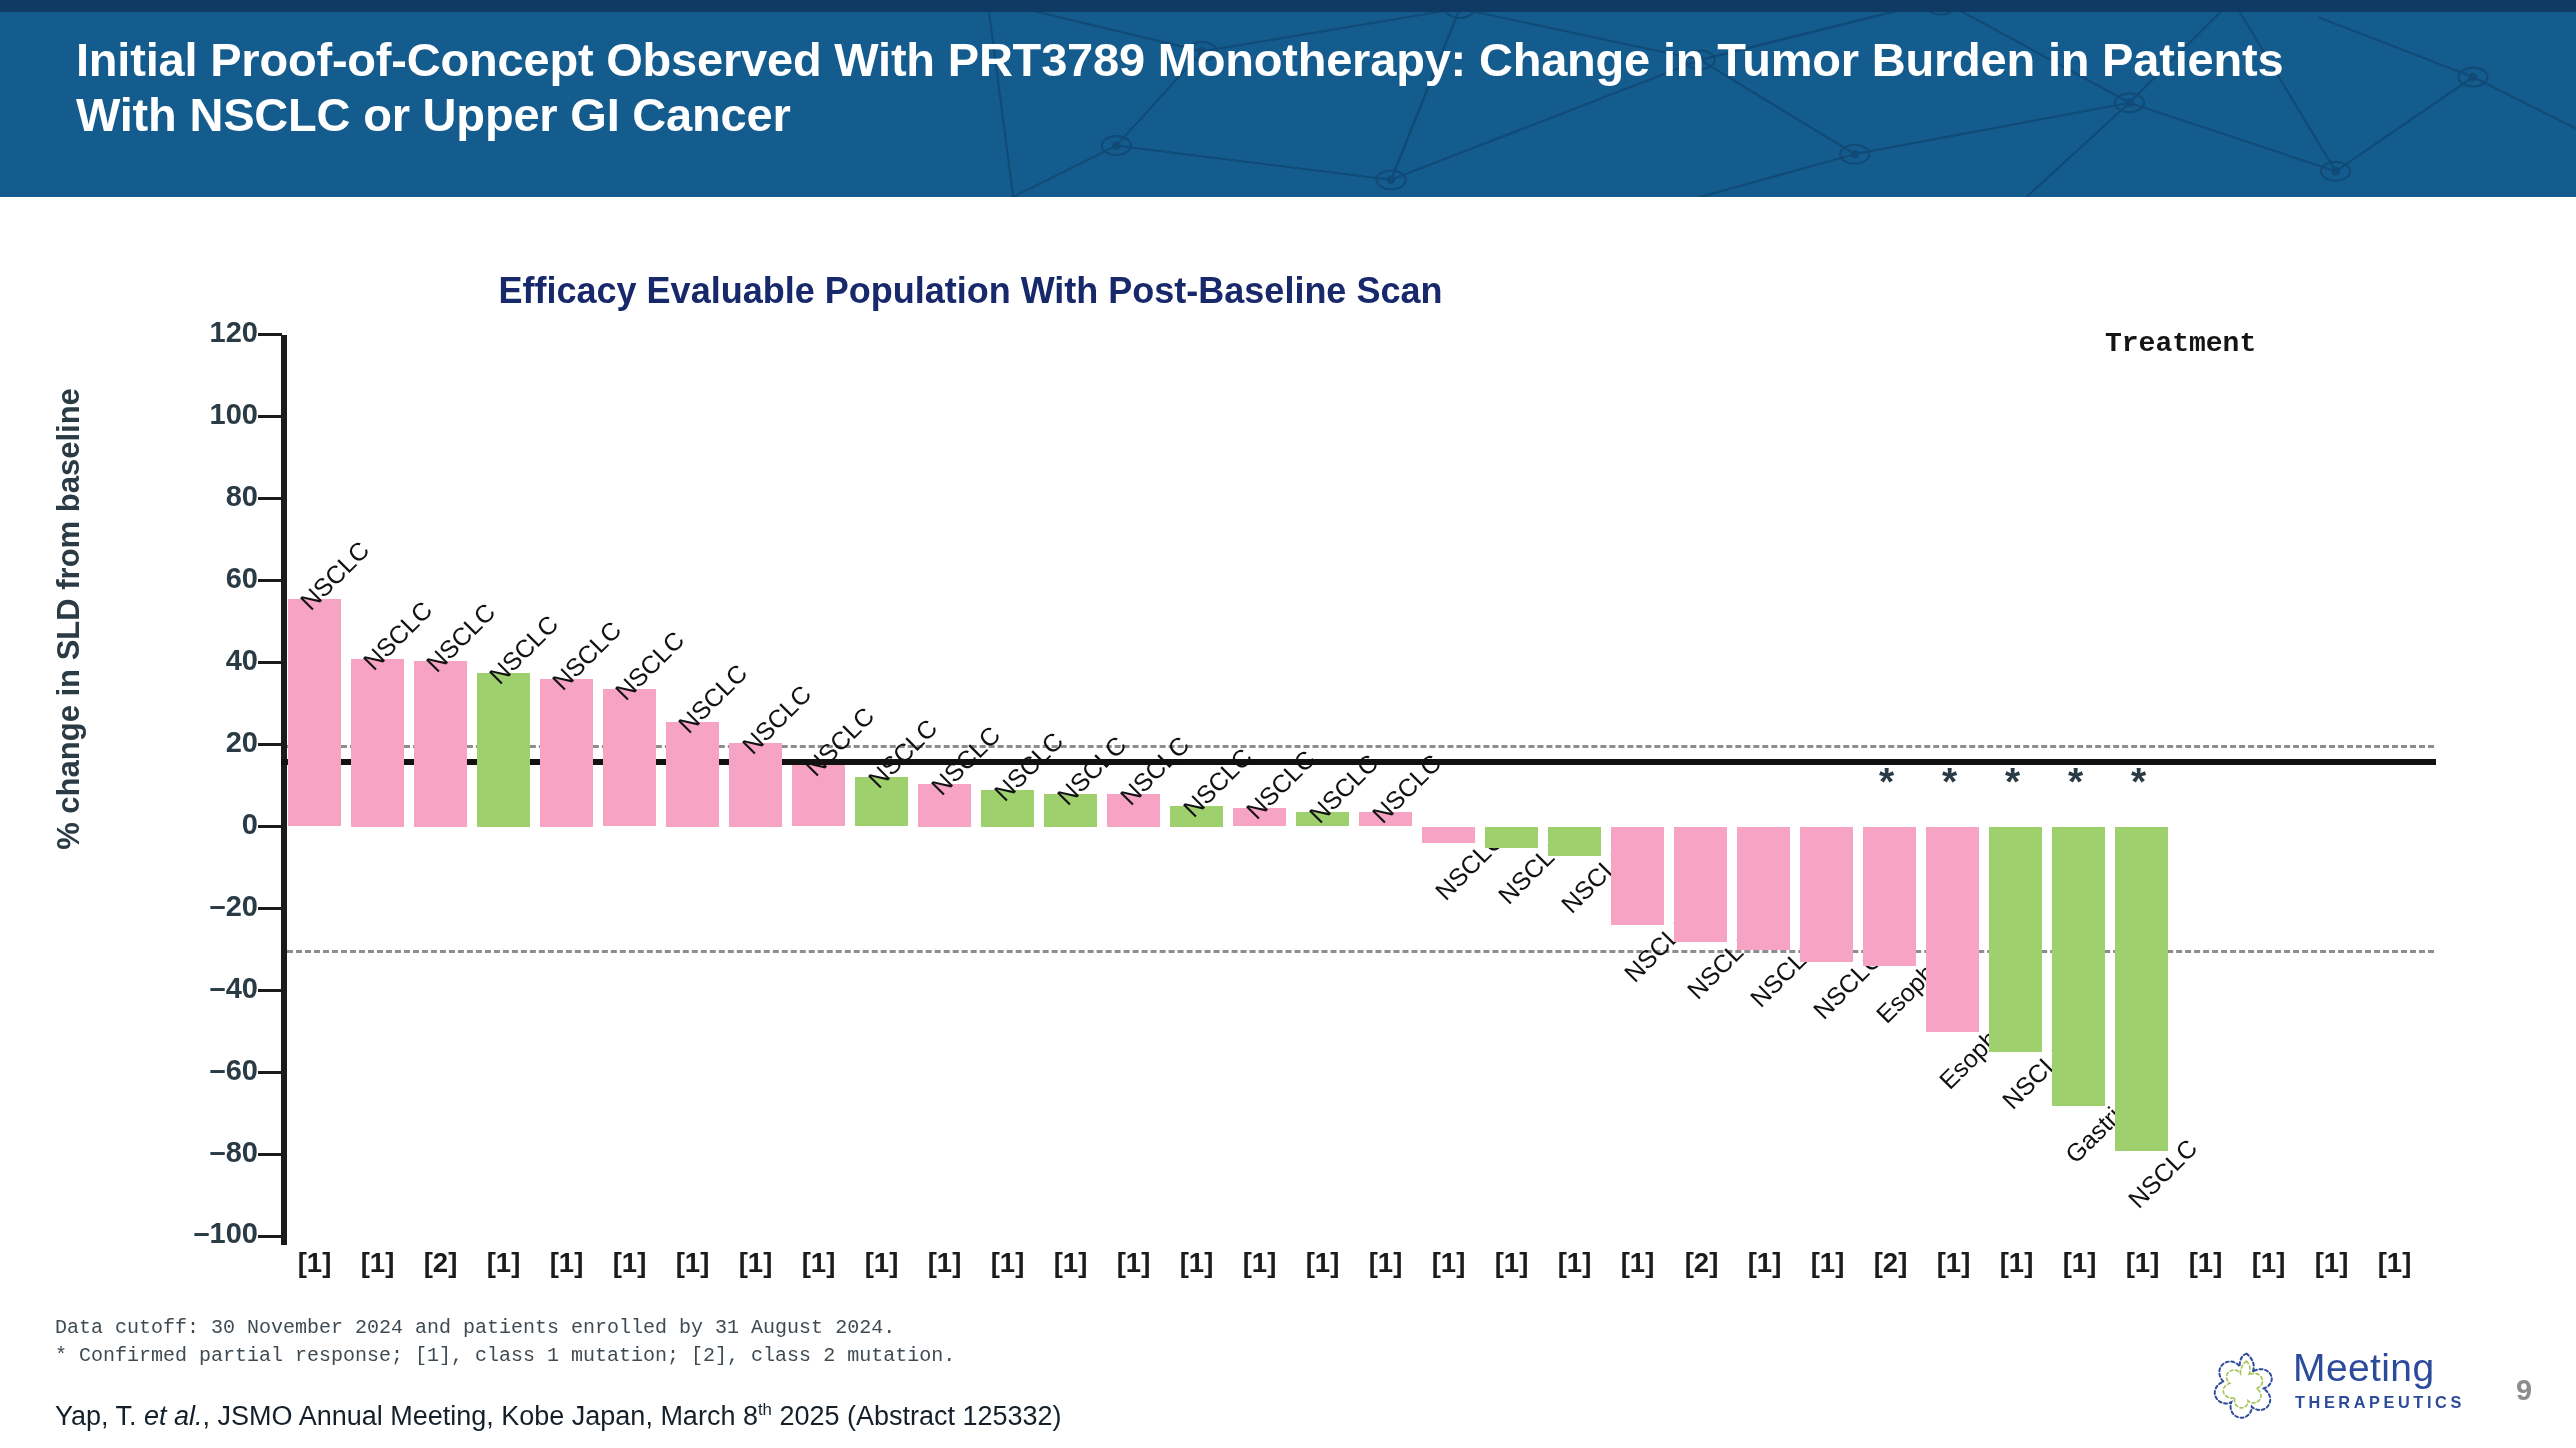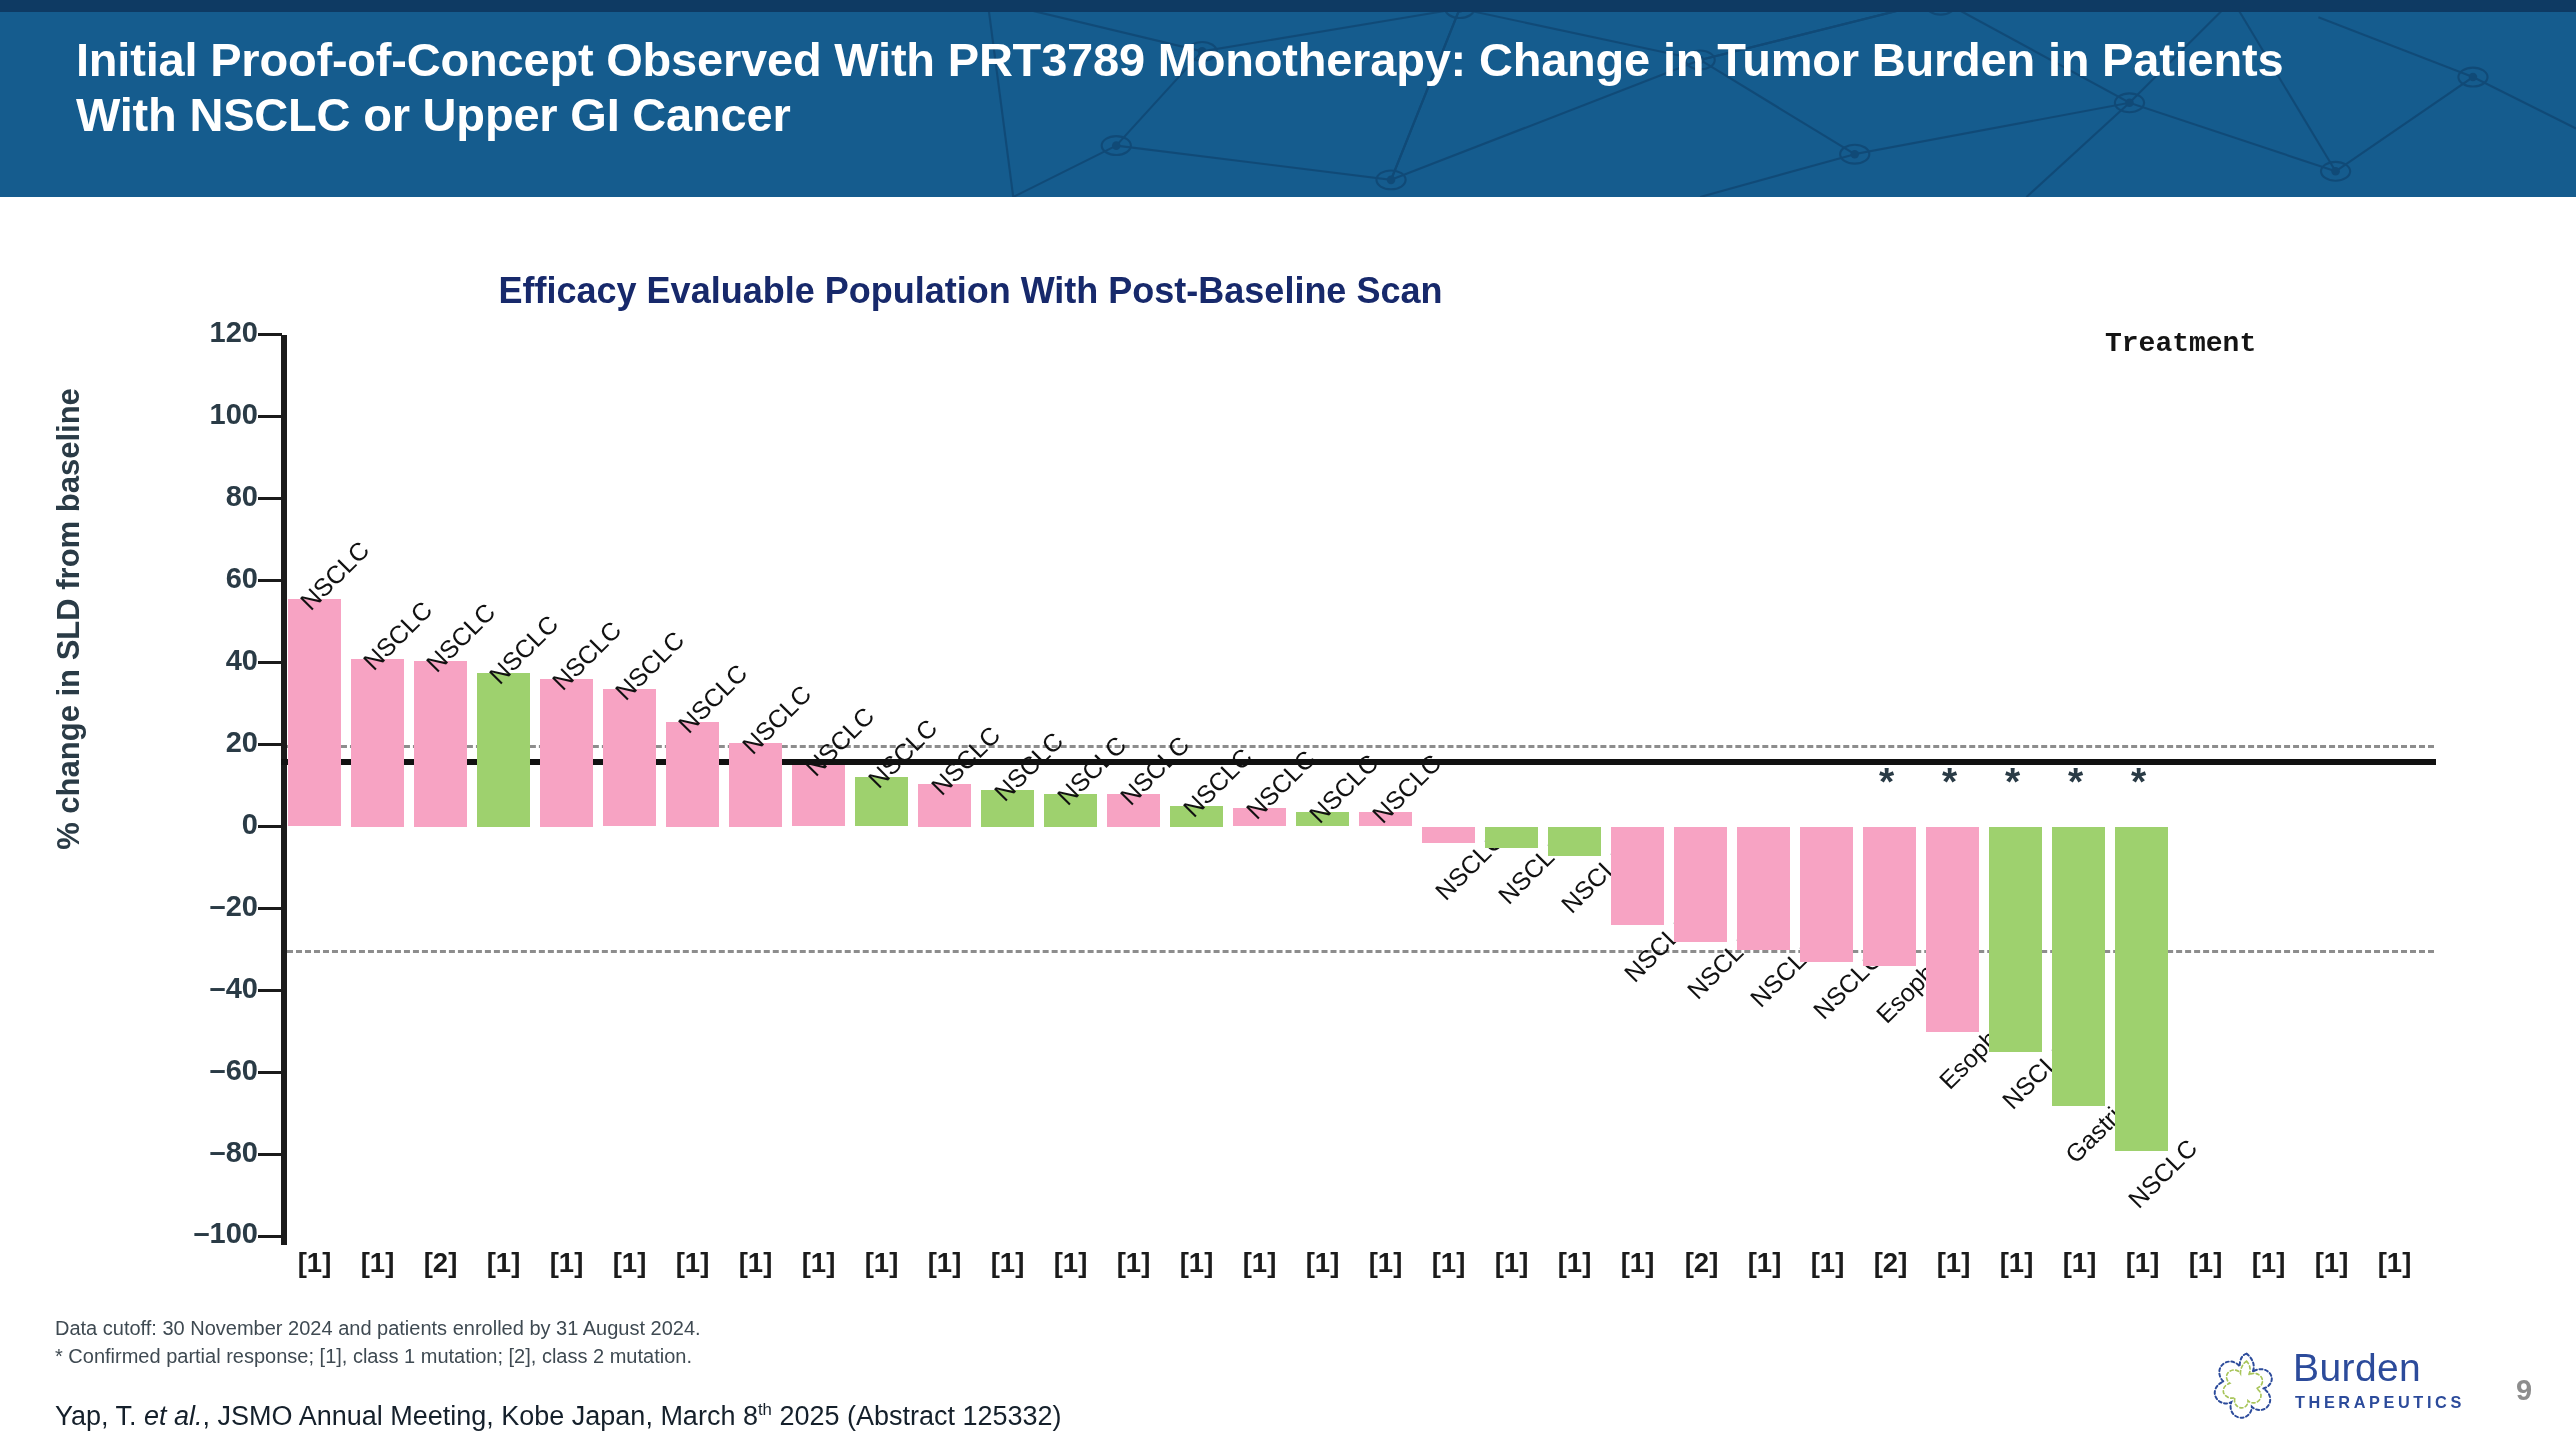--- a/index.html
+++ b/index.html
@@ -46,21 +46,21 @@
     font-size:27.5px;font-weight:bold;color:#1b1b1b;}
 
   
   #legend{position:absolute;left:2105px;top:328px;width:447px;font-family:Liberation Mono, monospace;}
   #legend .ltitle{font-size:28px;font-weight:bold;color:#141414;margin-bottom:6px;}
   #legend .lrow{display:flex;align-items:center;height:39px;}
   #legend .swatch{width:36px;height:33px;margin-right:12px;flex:0 0 auto;}
   #legend .ltext{font-size:31px;color:#141414;line-height:1;}
 
   
-  #footnotes{position:absolute;left:55px;top:1314px;width:1631px;color:#3f4a52;}
+  #footnotes{position:absolute;left:55px;top:1314px;width:1631px;color:#3f4a52;font-family:Liberation Mono, monospace;}
   #footnotes .fn{font-size:20px;line-height:1.42;}
   #citation{position:absolute;left:55px;top:1400px;font-size:27px;color:#15202b;}
   #citation i{font-style:italic;}
   #citation sup{font-size:.62em;vertical-align:super;}
 
   
   #logo{position:absolute;left:2207px;top:1341px;width:283px;height:86px;}
   #logo .mark{position:absolute;left:0;top:5.2px;width:79px;height:76px;}
   #logo .word{position:absolute;left:86px;top:6.9px;color:#2C4B9B;
     font-size:39px;font-weight:400;letter-spacing:0.4px;line-height:1;}
@@ -154,21 +154,21 @@
       <path d="M50 10 C58 16 62 26 58 34 C66 28 78 30 82 38 C86 46 80 54 72 56
                C80 60 84 70 79 78 C74 86 63 86 57 80 C57 89 49 96 40 94
                C31 92 27 82 30 74 C22 78 12 74 9 66 C6 58 12 49 20 47
                C13 41 12 30 19 24 C26 18 36 20 41 27 C41 18 44 12 50 10 Z"></path>
       <path d="M50 20 C55 25 56 32 53 38 C59 34 67 36 70 42 C73 48 69 54 63 56
                C69 59 71 66 67 71 C63 76 56 76 52 72 C52 78 47 83 41 81
                C35 79 33 73 35 68 C29 70 22 67 20 62 C18 56 22 51 28 49
                C23 45 22 38 27 34 C32 30 39 31 42 36 C42 30 45 23 50 20 Z" stroke="#A8C55A" stroke-width="2.2"></path>
     </g>
   </svg>
-  <div class="word">Burden</div>
+  <div class="word">Meeting</div>
   <div class="sub">THERAPEUTICS</div>
 </div>
 <div id="pagenum">9</div>
 
 <div class="ytick" style="top: 333px;"></div>
 <div class="ytick" style="top: 415px;"></div>
 <div class="ytick" style="top: 497px;"></div>
 <div class="ytick" style="top: 579px;"></div>
 <div class="ytick" style="top: 661px;"></div>
 <div class="ytick" style="top: 743px;"></div>

